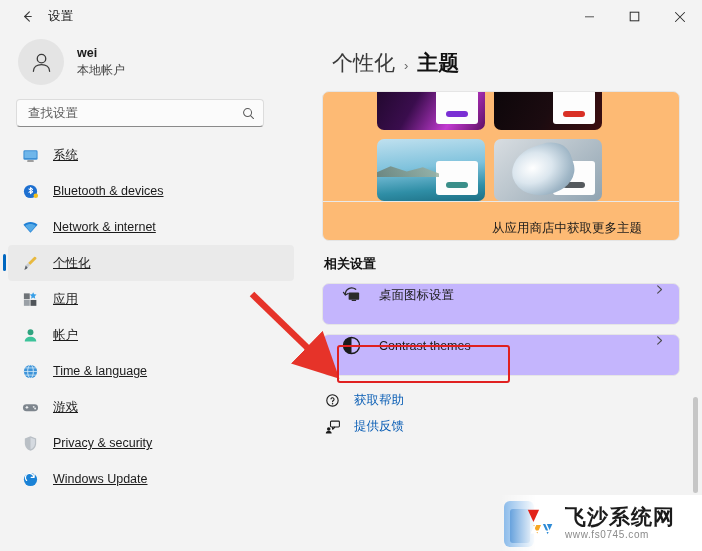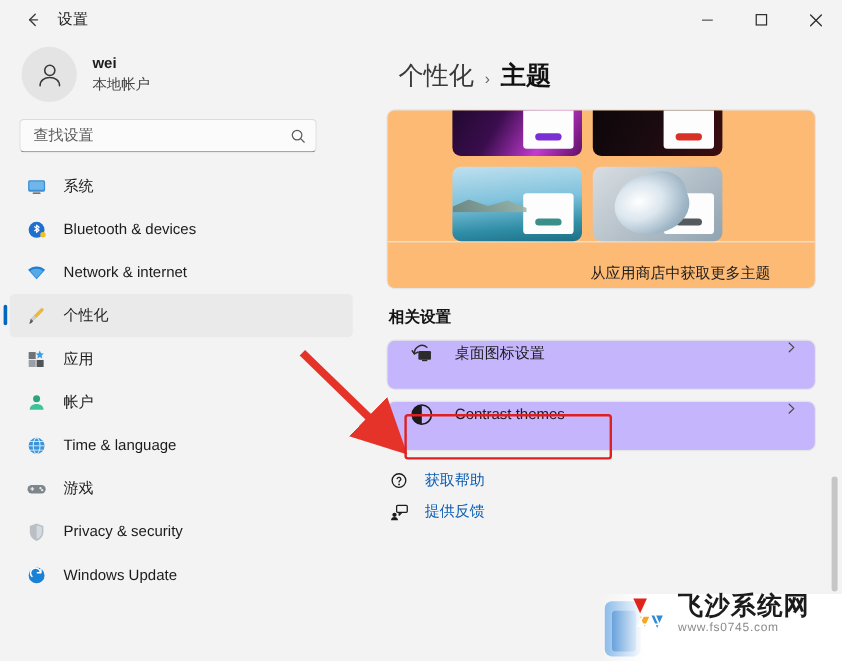--- a/index.html
+++ b/index.html
@@ -98,21 +98,21 @@
   .nav-item.selected { background: #eaeaea; }
   .nav-item.selected::before {
     content: ""; position: absolute; left: -5px; top: 9px;
     width: 3px; height: 17px; border-radius: 2px; background: #0067c0;
   }
   .nav-ico {
     width: 20px; height: 20px; flex: 0 0 20px;
     display: flex; align-items: center; justify-content: center;
     margin-right: 13px;
   }
-  .nav-label { font-size: 12.5px; color: #1b1b1b; }
+  .nav-label { font-size: 12.5px; color: #1b1b1b; text-decoration: underline; }
 
   
   .content {
     flex: 1 1 auto; position: relative;
     padding: 0 0 0 12px;
     overflow: hidden;
   }
   .breadcrumb {
     display: flex; align-items: baseline;
     padding: 16px 0 14px 10px;
@@ -218,21 +218,21 @@
     width: 5px; height: 96px; border-radius: 3px; background: #c6c6c6;
   }
 
   
   .arrow-svg { position: absolute; left: 0; top: 0; pointer-events: none; z-index: 11; }
 
   
   .watermark {
     position: absolute; right: 0; bottom: 0;
     width: 202px; height: 56px; z-index: 20;
-    display: flex; align-items: flex-start;
+    display: flex; align-items: center;
     background: linear-gradient(90deg, rgba(255,255,255,0) 0%, #ffffff 18%, #ffffff 100%);
     padding-left: 24px;
   }
   .wm-logo { width: 34px; height: 34px; flex: 0 0 34px; margin-right: 7px; }
   .wm-text { line-height: 1.05; }
   .wm-cn { font-size: 21px; font-weight: bold; color: #1b1b1b; letter-spacing: 1px; }
   .wm-url { font-size: 10px; color: #8a8a8a; letter-spacing: .6px; margin-top: 2px; font-family: "Liberation Sans", sans-serif; }
 
   .blue-ghost {
     position: absolute; right: 130px; bottom: 0; width: 70px; height: 56px;

